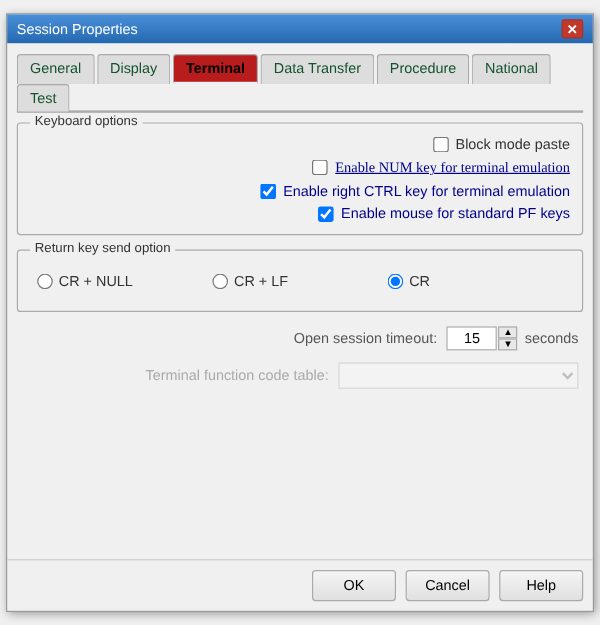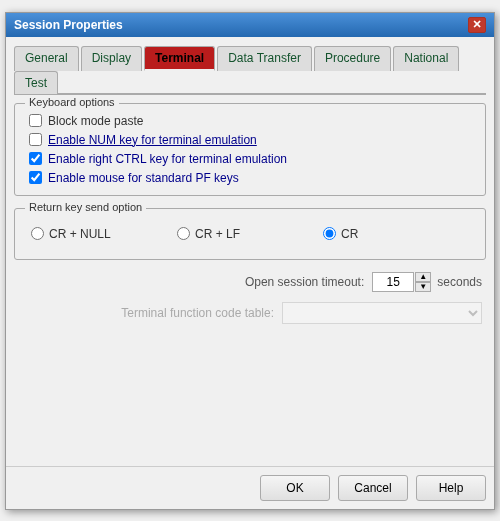--- a/index.html
+++ b/index.html
@@ -24,21 +24,21 @@
       background: linear-gradient(to bottom, #4a90d9, #2468b0);
       color: white;
       padding: 4px 8px;
       display: flex;
       justify-content: space-between;
       align-items: center;
       height: 24px;
     }
     .title-bar-text {
       font-size: 12px;
-      font-weight: bold;
+      font-weight: normal;
       color: white;
     }
     .title-bar-close {
       width: 18px;
       height: 16px;
       background: #c0392b;
       border: 1px solid #a93226;
       color: white;
       font-size: 11px;
       cursor: pointer;
@@ -93,20 +93,21 @@
       background: #f0f0f0;
       padding: 0 4px;
       font-size: 11px;
       color: #333;
     }
     .checkbox-row {
       display: flex;
       align-items: center;
       margin-bottom: 5px;
       margin-left: 4px;
+      justify-content: flex-end;
     }
     .checkbox-row:last-child { margin-bottom: 0; }
     .checkbox-row input[type="checkbox"] {
       width: 13px;
       height: 13px;
       margin-right: 6px;
       flex-shrink: 0;
     }
     .checkbox-row label {
       font-size: 12px;
@@ -209,20 +210,21 @@
       cursor: pointer;
       border-radius: 3px;
       color: #000;
     }
     
     .empty-area {
       height: 80px;
     }
     .underline-text {
       text-decoration: underline;
+      font-family: Liberation Serif, serif;
     }
   </style>
 </head>
 <body>
 
 <div class="window">
 
   <div class="title-bar">
     <span class="title-bar-text">Session Properties</span>
     <button class="title-bar-close">✕</button>

